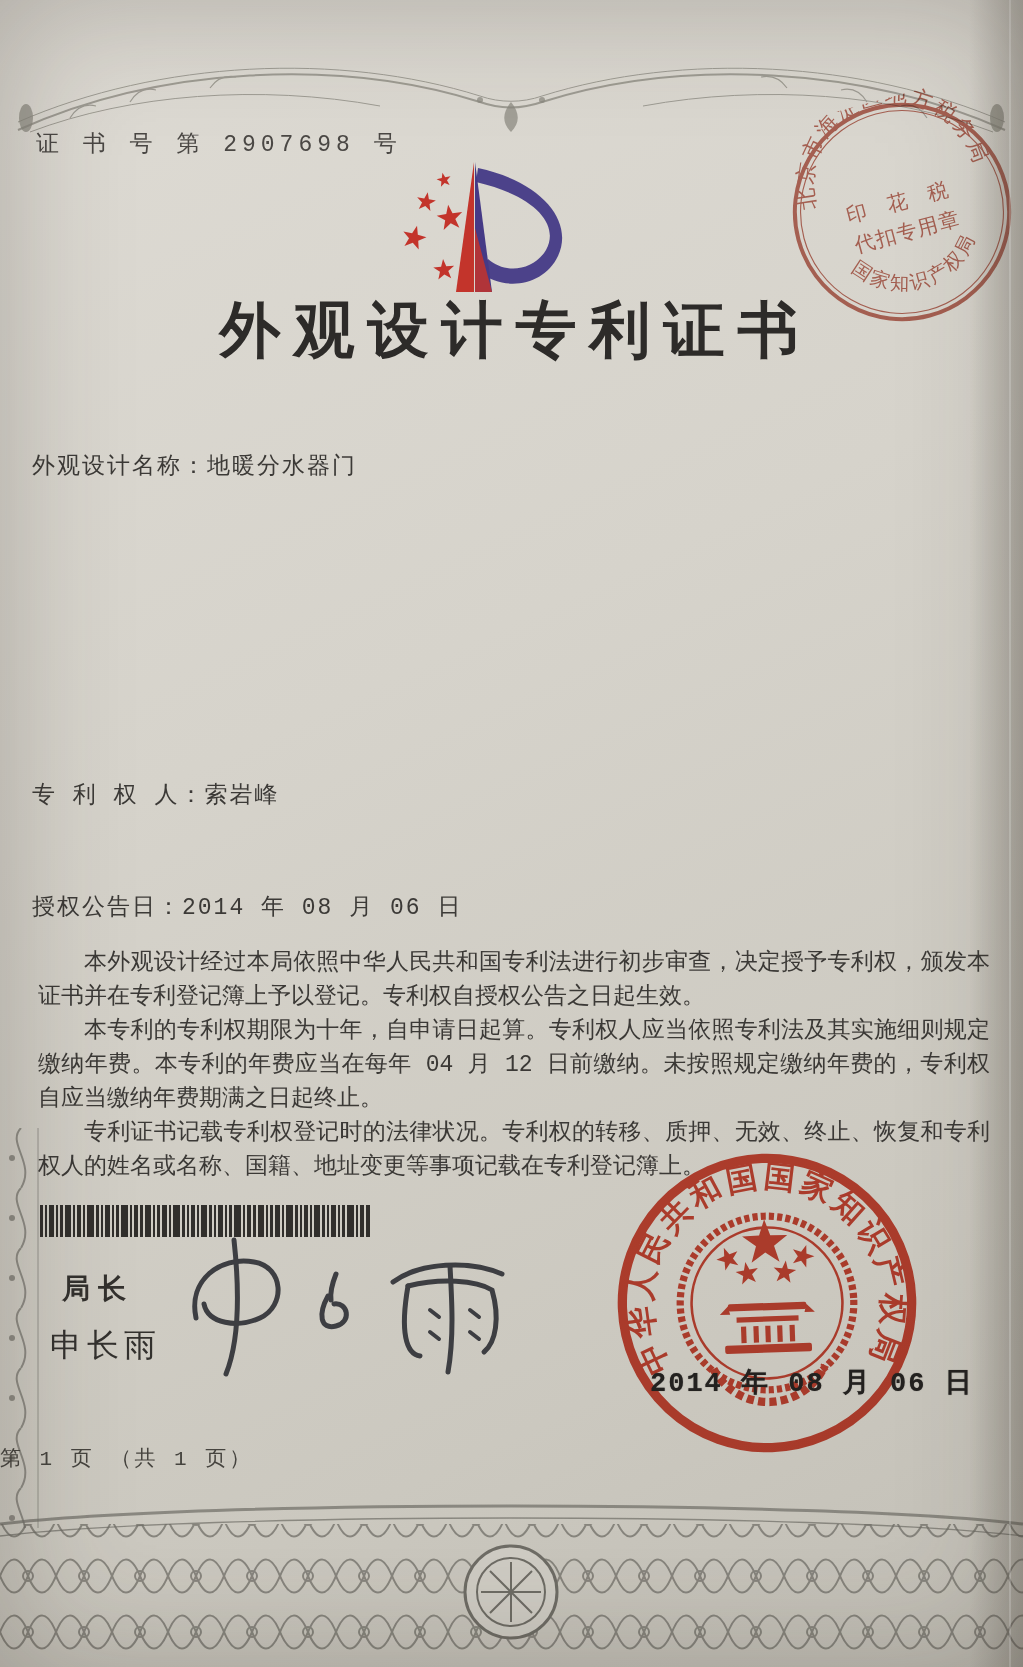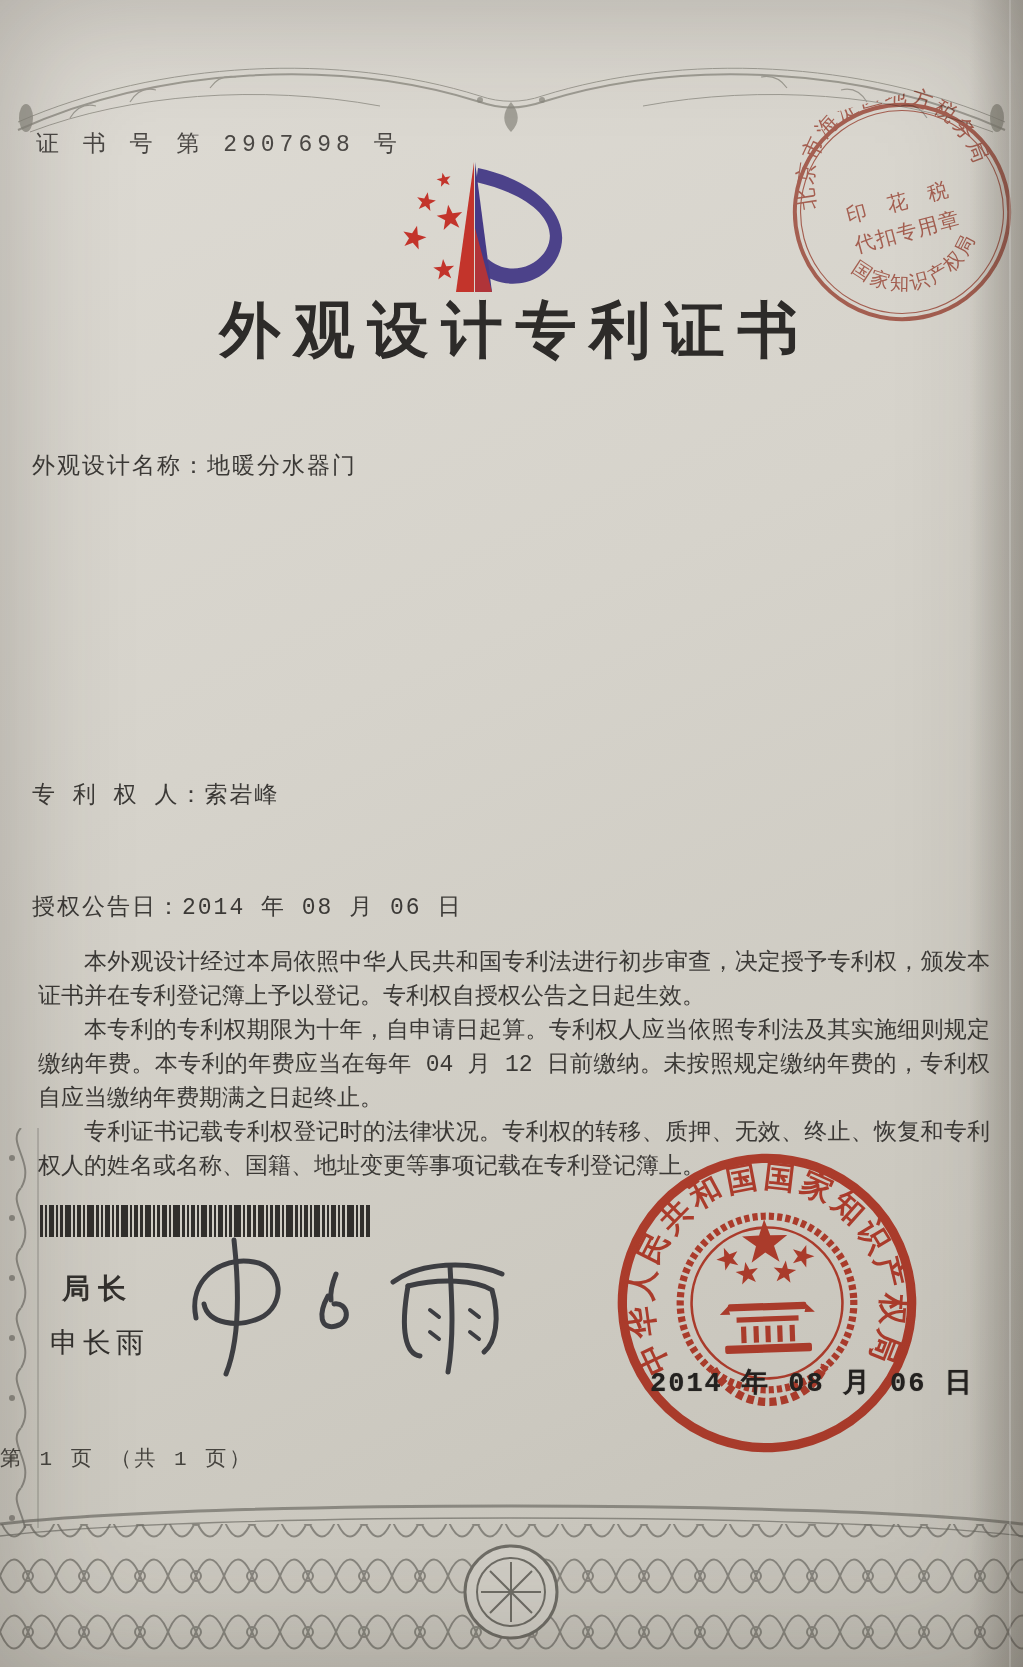--- a/index.html
+++ b/index.html
@@ -15,21 +15,21 @@
   .cert-no{position:absolute;top:128px;left:36px;font-size:23px;letter-spacing:5px;color:#4a4744;}
   .title{position:absolute;top:290px;left:0;width:100%;text-align:center;
     font-size:61px;font-weight:700;letter-spacing:13px;color:#2d2b29;}
   .field{position:absolute;left:32px;font-size:23px;letter-spacing:2px;white-space:nowrap;color:#3c3a37;}
   .f0{top:450px}.f1{top:531px}.f2{top:612px}.f3{top:695px}.f4{top:779px}.f5{top:891px}
   .body-text{position:absolute;top:946px;left:38px;width:952px;font-size:23px;line-height:34px;
     text-align:justify;color:#3b3936;}
   .body-text p{margin:0;text-indent:2em;}
   .barcode-wrap{position:absolute;top:1205px;left:40px;width:330px;height:32px;opacity:.88;}
   .signer-title{position:absolute;top:1270px;left:50px;font-size:28px;font-weight:600;letter-spacing:8px;color:#33312e;margin-left:12px;}
-  .signer-name{position:absolute;top:1324px;left:50px;font-size:28px;letter-spacing:5px;color:#33312e;}
+  .signer-name{position:absolute;top:1324px;left:50px;font-size:32px;letter-spacing:5px;color:#33312e;}
   .signature-wrap{position:absolute;top:1222px;left:168px;width:390px;height:165px;z-index:4;}
   .seal-wrap{position:absolute;top:1148px;left:612px;width:310px;height:310px;transform:rotate(-2deg);
     mix-blend-mode:multiply;opacity:.92;z-index:2;}
   .tax-stamp-wrap{position:absolute;top:98px;left:788px;width:228px;height:228px;transform:rotate(-15deg);
     mix-blend-mode:multiply;opacity:.85;}
   .seal-date{position:absolute;top:1364px;left:650px;font-size:27px;font-weight:700;letter-spacing:2px;
     color:#23211f;z-index:5;text-shadow:0 0 1px rgba(35,33,31,.6);}
   .footer{position:absolute;top:1444px;left:0;width:960px;text-align:left;font-size:21px;
     letter-spacing:3px;color:#46443f;}
   .logo-wrap{position:absolute;top:158px;left:372px;width:272px;height:140px;}

